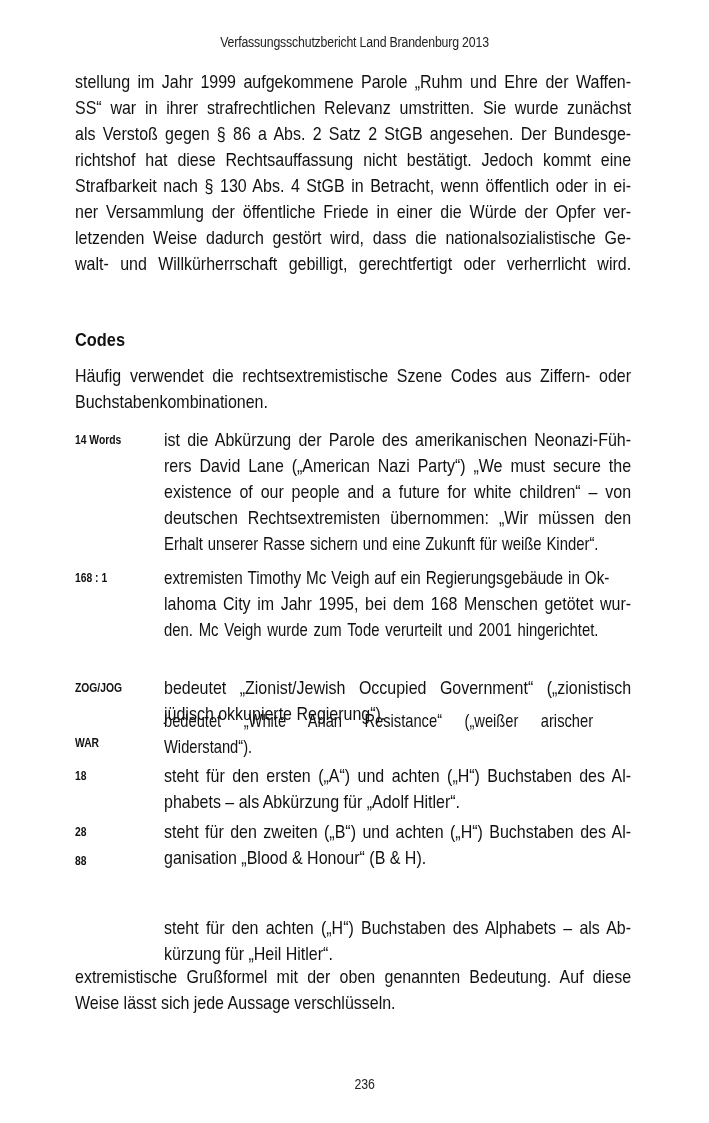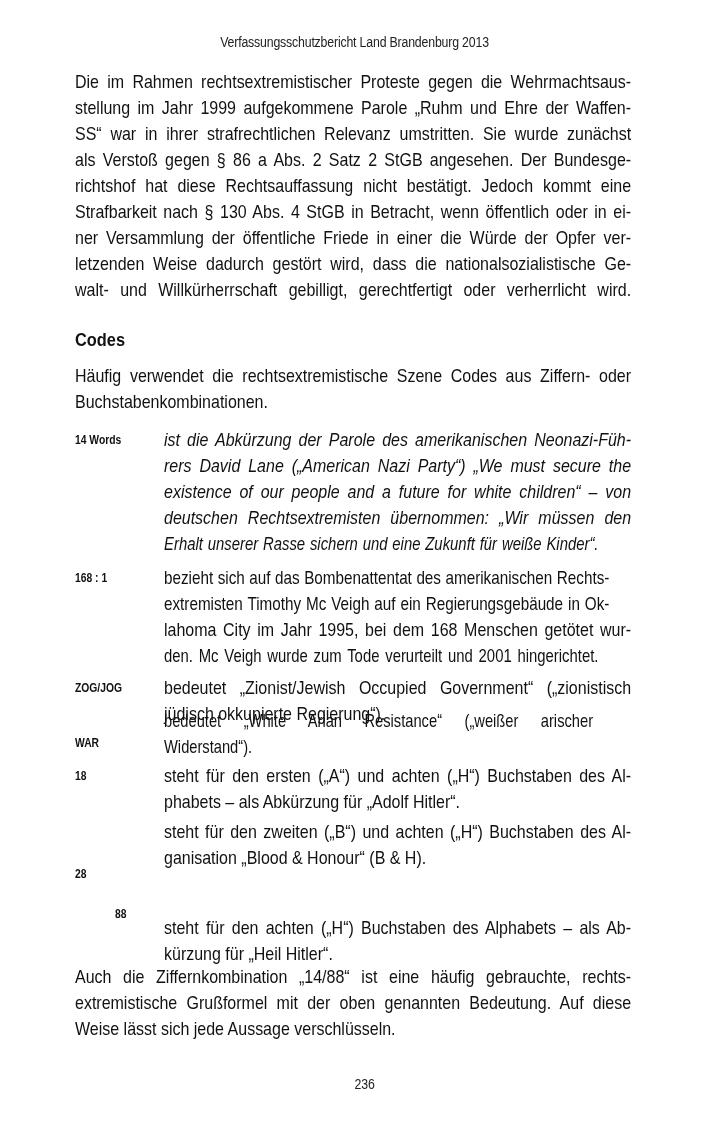--- a/index.html
+++ b/index.html
@@ -81,52 +81,50 @@
     .page-number span { display:inline-block; transform: scaleX(0.88); }
   </style>
 </head>
 <body>
 
 <div class="running-header">
   <span>Verfassungsschutzbericht Land Brandenburg 2013</span>
 </div>
 
 <div class="col" style="top:69px;">
-  <div class="line j"><span class="cond">Die im Rahmen rechtsextremistischer Proteste gegen die Wehrmachtsaus-</span></div>
   <div class="line j"><span class="cond">stellung im Jahr 1999 aufgekommene Parole „Ruhm und Ehre der Waffen-</span></div>
   <div class="line j"><span class="cond">SS“ war in ihrer strafrechtlichen Relevanz umstritten. Sie wurde zunächst</span></div>
   <div class="line j"><span class="cond">als Verstoß gegen § 86 a Abs. 2 Satz 2 StGB angesehen. Der Bundesge-</span></div>
   <div class="line j"><span class="cond">richtshof hat diese Rechtsauffassung nicht bestätigt. Jedoch kommt eine</span></div>
   <div class="line j"><span class="cond">Strafbarkeit nach § 130 Abs. 4 StGB in Betracht, wenn öffentlich oder in ei-</span></div>
   <div class="line j"><span class="cond">ner Versammlung der öffentliche Friede in einer die Würde der Opfer ver-</span></div>
   <div class="line j"><span class="cond">letzenden Weise dadurch gestört wird, dass die nationalsozialistische Ge-</span></div>
   <div class="line j"><span class="cond">walt- und Willkürherrschaft gebilligt, gerechtfertigt oder verherrlicht wird.</span></div>
 </div>
 
 <div class="heading">
   <span>Codes</span>
 </div>
 
 <div class="col" style="top:363px;">
   <div class="line j"><span class="cond">Häufig verwendet die rechtsextremistische Szene Codes aus Ziffern- oder</span></div>
   <div class="line last"><span class="cond">Buchstabenkombinationen.</span></div>
 </div>
 
 <div class="term" style="top:427px;"><span>14 Words</span></div>
-<div class="def" style="top:427px;font-style:italic;">
+<div class="def" style="top:427px;">
   <div class="line j"><span class="cond">ist die Abkürzung der Parole des amerikanischen Neonazi-Füh-</span></div>
   <div class="line j"><span class="cond">rers David Lane („American Nazi Party“) „We must secure the</span></div>
   <div class="line j"><span class="cond">existence of our people and a future for white children“ – von</span></div>
   <div class="line j"><span class="cond">deutschen Rechtsextremisten übernommen: „Wir müssen den</span></div>
   <div class="line j"><span class="cond" style="transform:scaleX(0.80);">Erhalt unserer Rasse sichern und eine Zukunft für weiße Kinder“.</span></div>
 </div>
 
 <div class="term" style="top:565px;"><span>168 : 1</span></div>
 <div class="def" style="top:565px;">
-  <div class="line j"><span class="cond" style="transform:scaleX(0.82);">bezieht sich auf das Bombenattentat des amerikanischen Rechts-</span></div>
   <div class="line j"><span class="cond" style="transform:scaleX(0.82);">extremisten Timothy Mc Veigh auf ein Regierungsgebäude in Ok-</span></div>
   <div class="line j"><span class="cond">lahoma City im Jahr 1995, bei dem 168 Menschen getötet wur-</span></div>
   <div class="line j"><span class="cond" style="transform:scaleX(0.80);">den. Mc Veigh wurde zum Tode verurteilt und 2001 hingerichtet.</span></div>
 </div>
 
 <div class="term" style="top:675px;"><span>ZOG/JOG</span></div>
 <div class="def" style="top:675px;">
   <div class="line j"><span class="cond">bedeutet „Zionist/Jewish Occupied Government“ („zionistisch</span></div>
   <div class="line last"><span class="cond">jüdisch okkupierte Regierung“).</span></div>
 </div>
@@ -135,33 +133,32 @@
 <div class="def" style="top:708px;">
   <div class="line j"><span class="cond" style="transform:scaleX(0.79);">bedeutet „White Arian Resistance“ („weißer arischer Widerstand“).</span></div>
 </div>
 
 <div class="term" style="top:763px;text-align:right;"><span>18</span></div>
 <div class="def" style="top:763px;">
   <div class="line j"><span class="cond">steht für den ersten („A“) und achten („H“) Buchstaben des Al-</span></div>
   <div class="line last"><span class="cond">phabets – als Abkürzung für „Adolf Hitler“.</span></div>
 </div>
 
-<div class="term" style="top:861px;"><span>28</span></div>
+<div class="term" style="top:819px;"><span>28</span></div>
 <div class="def" style="top:819px;">
   <div class="line j"><span class="cond">steht für den zweiten („B“) und achten („H“) Buchstaben des Al-</span></div>
   <div class="line last"><span class="cond">ganisation „Blood &amp; Honour“ (B &amp; H).</span></div>
 </div>
 
-<div class="term" style="top:901px;margin-left:40px;"><span>88</span></div>
+<div class="term" style="top:848px;"><span>88</span></div>
 <div class="def" style="top:915px;">
   <div class="line j"><span class="cond">steht für den achten („H“) Buchstaben des Alphabets – als Ab-</span></div>
   <div class="line last"><span class="cond">kürzung für „Heil Hitler“.</span></div>
 </div>
 
 <div class="col" style="top:964px;">
-  <div class="line j"><span class="cond">Auch die Ziffernkombination „14/88“ ist eine häufig gebrauchte, rechts-</span></div>
   <div class="line j"><span class="cond">extremistische Grußformel mit der oben genannten Bedeutung. Auf diese</span></div>
   <div class="line last"><span class="cond">Weise lässt sich jede Aussage verschlüsseln.</span></div>
 </div>
 
 <div class="page-number">
   <span>236</span>
 </div>
 
 </body></html>

